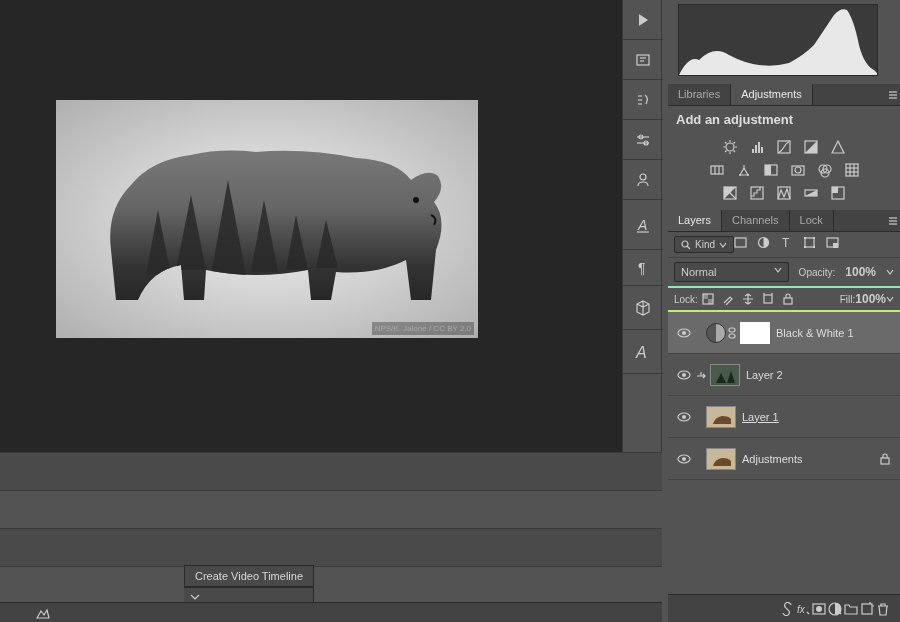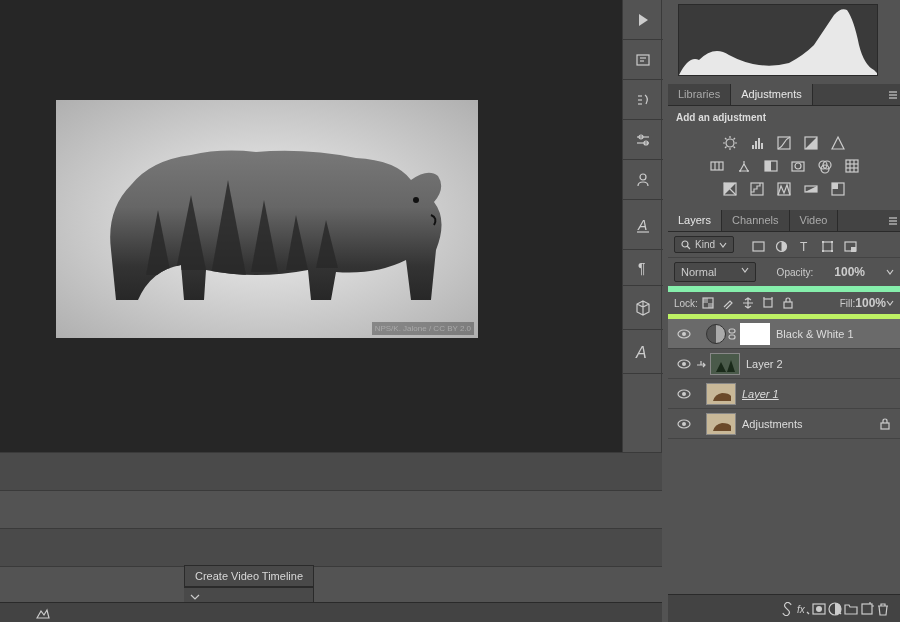--- a/index.html
+++ b/index.html
@@ -22,46 +22,46 @@
   .mid-toolbar .tool-cell { width: 40px; height: 40px; border-bottom: 1px solid #3a3a3a; display: flex; align-items: center; justify-content: center; cursor: pointer; }
   
   .histogram-panel { position: absolute; left: 668px; top: 0; width: 232px; height: 80px; background: #535353; padding: 4px; }
   .histogram-box { width: 200px; height: 72px; background: #3a3a3a; border: 1px solid #2a2a2a; position: relative; overflow: hidden; margin-left: 6px; }
   
   .adj-panel { position: absolute; left: 668px; top: 84px; width: 232px; background: #535353; }
   .panel-tabs { display: flex; background: #434343; border-bottom: 1px solid #2a2a2a; height: 22px; align-items: stretch; }
   .panel-tab { font-size: 11px; color: #aaa; padding: 4px 10px 8px 10px; cursor: pointer; border-right: 1px solid #2a2a2a; }
   .panel-tab.active { color: #e8e8e8; background: #535353; }
   .panel-menu { margin-left: auto; width: 14px; display: flex; align-items: center; justify-content: center; color: #aaa; }
-  .adj-title { font-size: 10px; color: #ddd; padding: 6px 8px 8px 8px; font-weight: bold; }
+  .adj-title { font-size: 13px; color: #ddd; padding: 6px 8px 8px 8px; font-weight: bold; }
   .adj-icons-row { display: flex; justify-content: center; gap: 10px; padding: 3px 0; }
   .adj-icon { width: 17px; height: 17px; display: flex; align-items: center; justify-content: center; cursor: pointer; }
   
   .layers-panel { position: absolute; left: 668px; top: 210px; width: 232px; bottom: 28px; background: #535353; }
-  .layer-filter-bar { display: flex; align-items: flex-end; padding: 4px 6px; gap: 18px; border-bottom: 1px solid #434343; }
+  .layer-filter-bar { display: flex; align-items: flex-start; padding: 4px 6px; gap: 0; border-bottom: 1px solid #434343; }
   .kind-dropdown { display: flex; align-items: center; background: #494949; border: 1px solid #2a2a2a; padding: 2px 6px; font-size: 10px; color: #ccc; cursor: pointer; gap: 4px; border-radius: 2px;}
   .filter-icons { display: flex; gap: 10px; }
   .filter-icon { width: 13px; height: 13px; cursor: pointer; display: flex; align-items: center; justify-content: center; }
   
-  .blend-bar { display: flex; align-items: center; padding: 4px 6px; gap: 21px; border-bottom: 6px solid #86efac; }
+  .blend-bar { display: flex; align-items: center; padding: 4px 6px; gap: 10px; border-bottom: 2px solid #86efac; }
   .blend-dropdown { flex: 1; background: #494949; border: 1px solid #2a2a2a; padding: 3px 6px; font-size: 11px; color: #ccc; cursor: pointer; display: flex; justify-content: space-between; border-radius: 2px;}
   .prop-label { font-size: 10px; color: #ccc; }
   .prop-val { font-size: 12px; color: #ccc; font-weight: bold; }
   
-  .lock-bar { display: flex; align-items: center; padding: 4px 6px; gap: 0; border-bottom: 5px solid #bef264; font-size: 10px; color: #ccc; }
+  .lock-bar { display: flex; align-items: center; padding: 4px 6px; gap: 0; border-bottom: 2px solid #bef264; font-size: 10px; color: #ccc; }
   .lock-icons { display: flex; gap: 8px; margin-left: 4px;}
   .lock-icon { width: 12px; height: 12px; cursor: pointer; display: flex; align-items: center; justify-content: center;}
   
   .layer-list { }
-  .layer-row { display: flex; align-items: center; height: 30px; border-bottom: 1px solid #434343; padding: 3px 4px; cursor: pointer; }
+  .layer-row { display: flex; align-items: center; height: 42px; border-bottom: 1px solid #434343; padding: 3px 4px; cursor: pointer; }
   .layer-row.selected { background: #6a6a6a; }
   .eye-col { width: 24px; display: flex; justify-content: center; }
   .layer-thumb { width: 30px; height: 22px; border: 1px solid #888; background: #222; margin-right: 6px; position: relative; overflow: hidden; }
   .layer-name { font-size: 11px; color: #ddd; }
-  .layer-name.underline { text-decoration: underline; font-style: italic; }
+  .layer-name.underline { text-decoration: underline; }
   .clip-icon { width: 12px; text-align: center; margin-right: 2px;}
   .link-icon { width: 10px; text-align: center; margin-right: 2px;}
   .mask-thumb { width: 30px; height: 22px; border: 2px solid #fff; background: #fff; margin-right: 6px; }
   .adj-circle { width: 20px; height: 20px; border-radius: 50%; background: linear-gradient(90deg,#555 50%, #aaa 50%); border: 1px solid #333; margin-right: 2px;}
   .lock-indicator { margin-left: auto; margin-right: 6px; }
   
   .bottom-bar { position: absolute; left: 668px; bottom: 0; width: 232px; height: 28px; background: #434343; border-top: 1px solid #2a2a2a; display: flex; align-items: center; justify-content: flex-end; gap: 2px; padding: 0 10px; }
   .bottom-icon { width: 14px; height: 14px; cursor: pointer; display: flex; align-items: center; justify-content: center;}
   
   svg { display: block; }
@@ -325,21 +325,21 @@
           <rect x="2" y="2" width="6" height="6" class="ico-fill"></rect>
         </svg>
       </div>
   </div>
 </div>
 
 <div class="layers-panel">
   <div class="panel-tabs">
     <div class="panel-tab active">Layers</div>
     <div class="panel-tab">Channels</div>
-    <div class="panel-tab">Video</div>
+    <div class="panel-tab">Lock</div>
     <div class="panel-menu">
         <svg width="10" height="10">
           <line x1="1" y1="2" x2="9" y2="2" class="ico"></line>
           <line x1="1" y1="5" x2="9" y2="5" class="ico"></line>
           <line x1="1" y1="8" x2="9" y2="8" class="ico"></line>
         </svg>
       </div>
   </div>
 
   <div class="layer-filter-bar">

